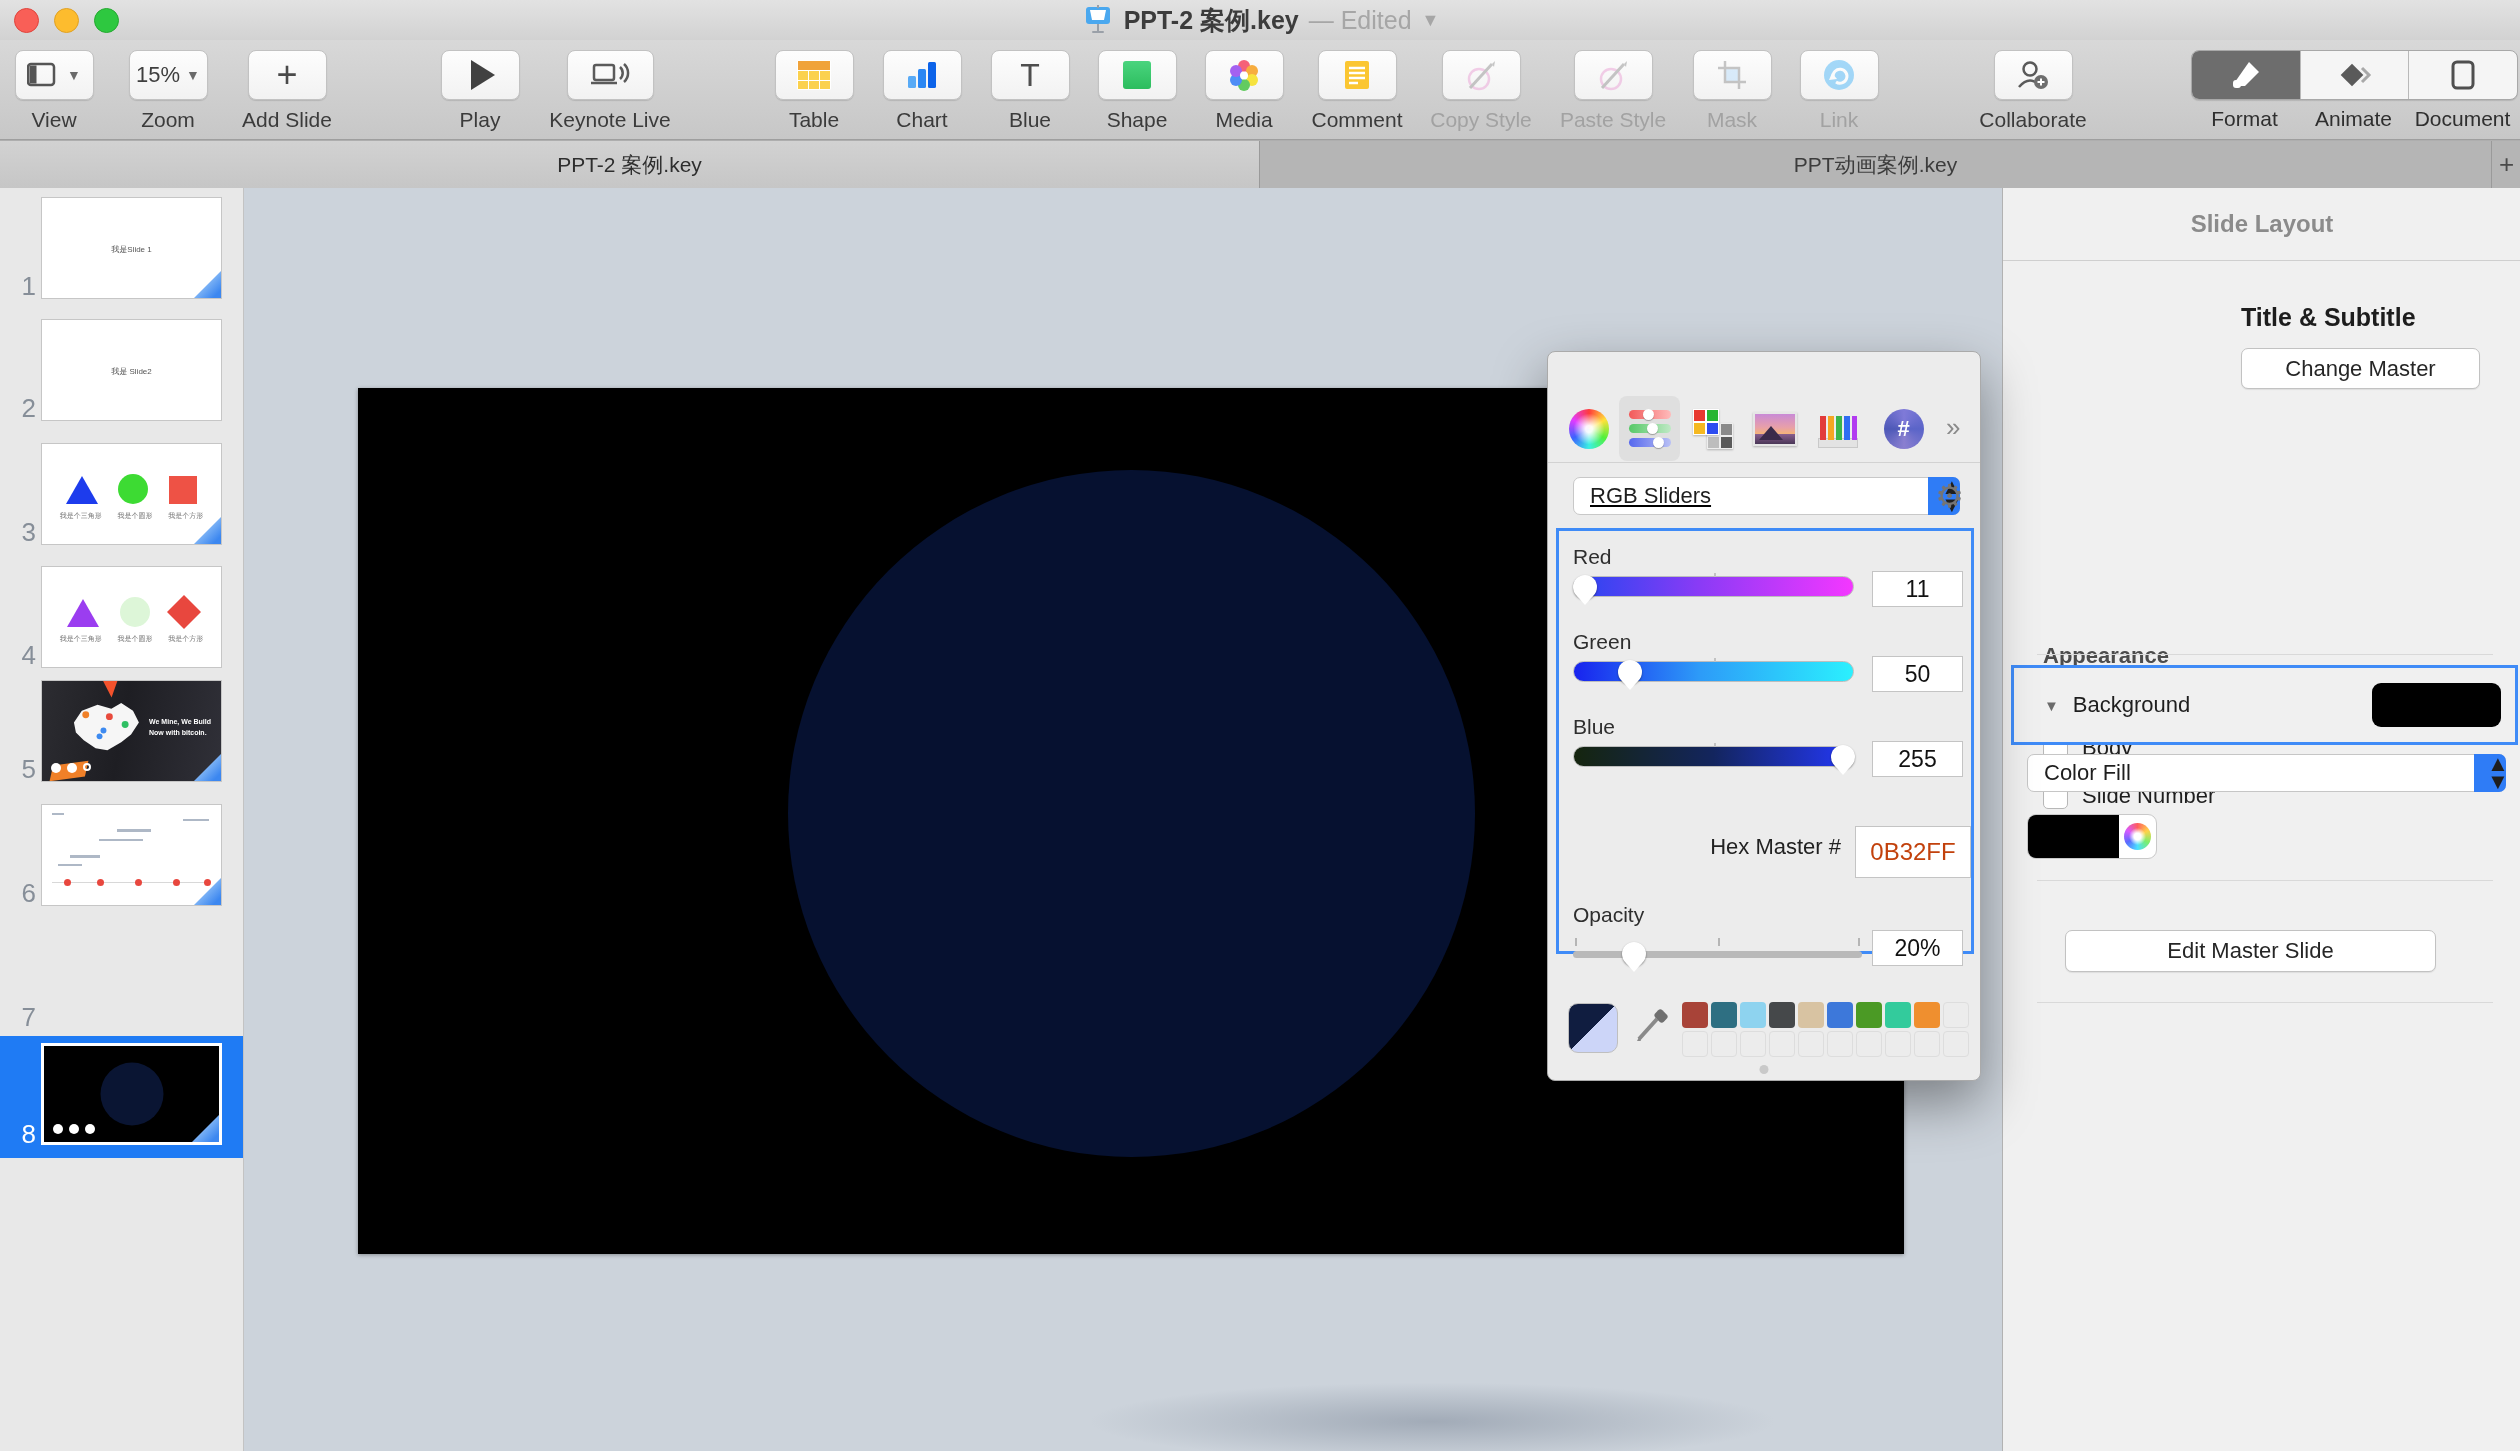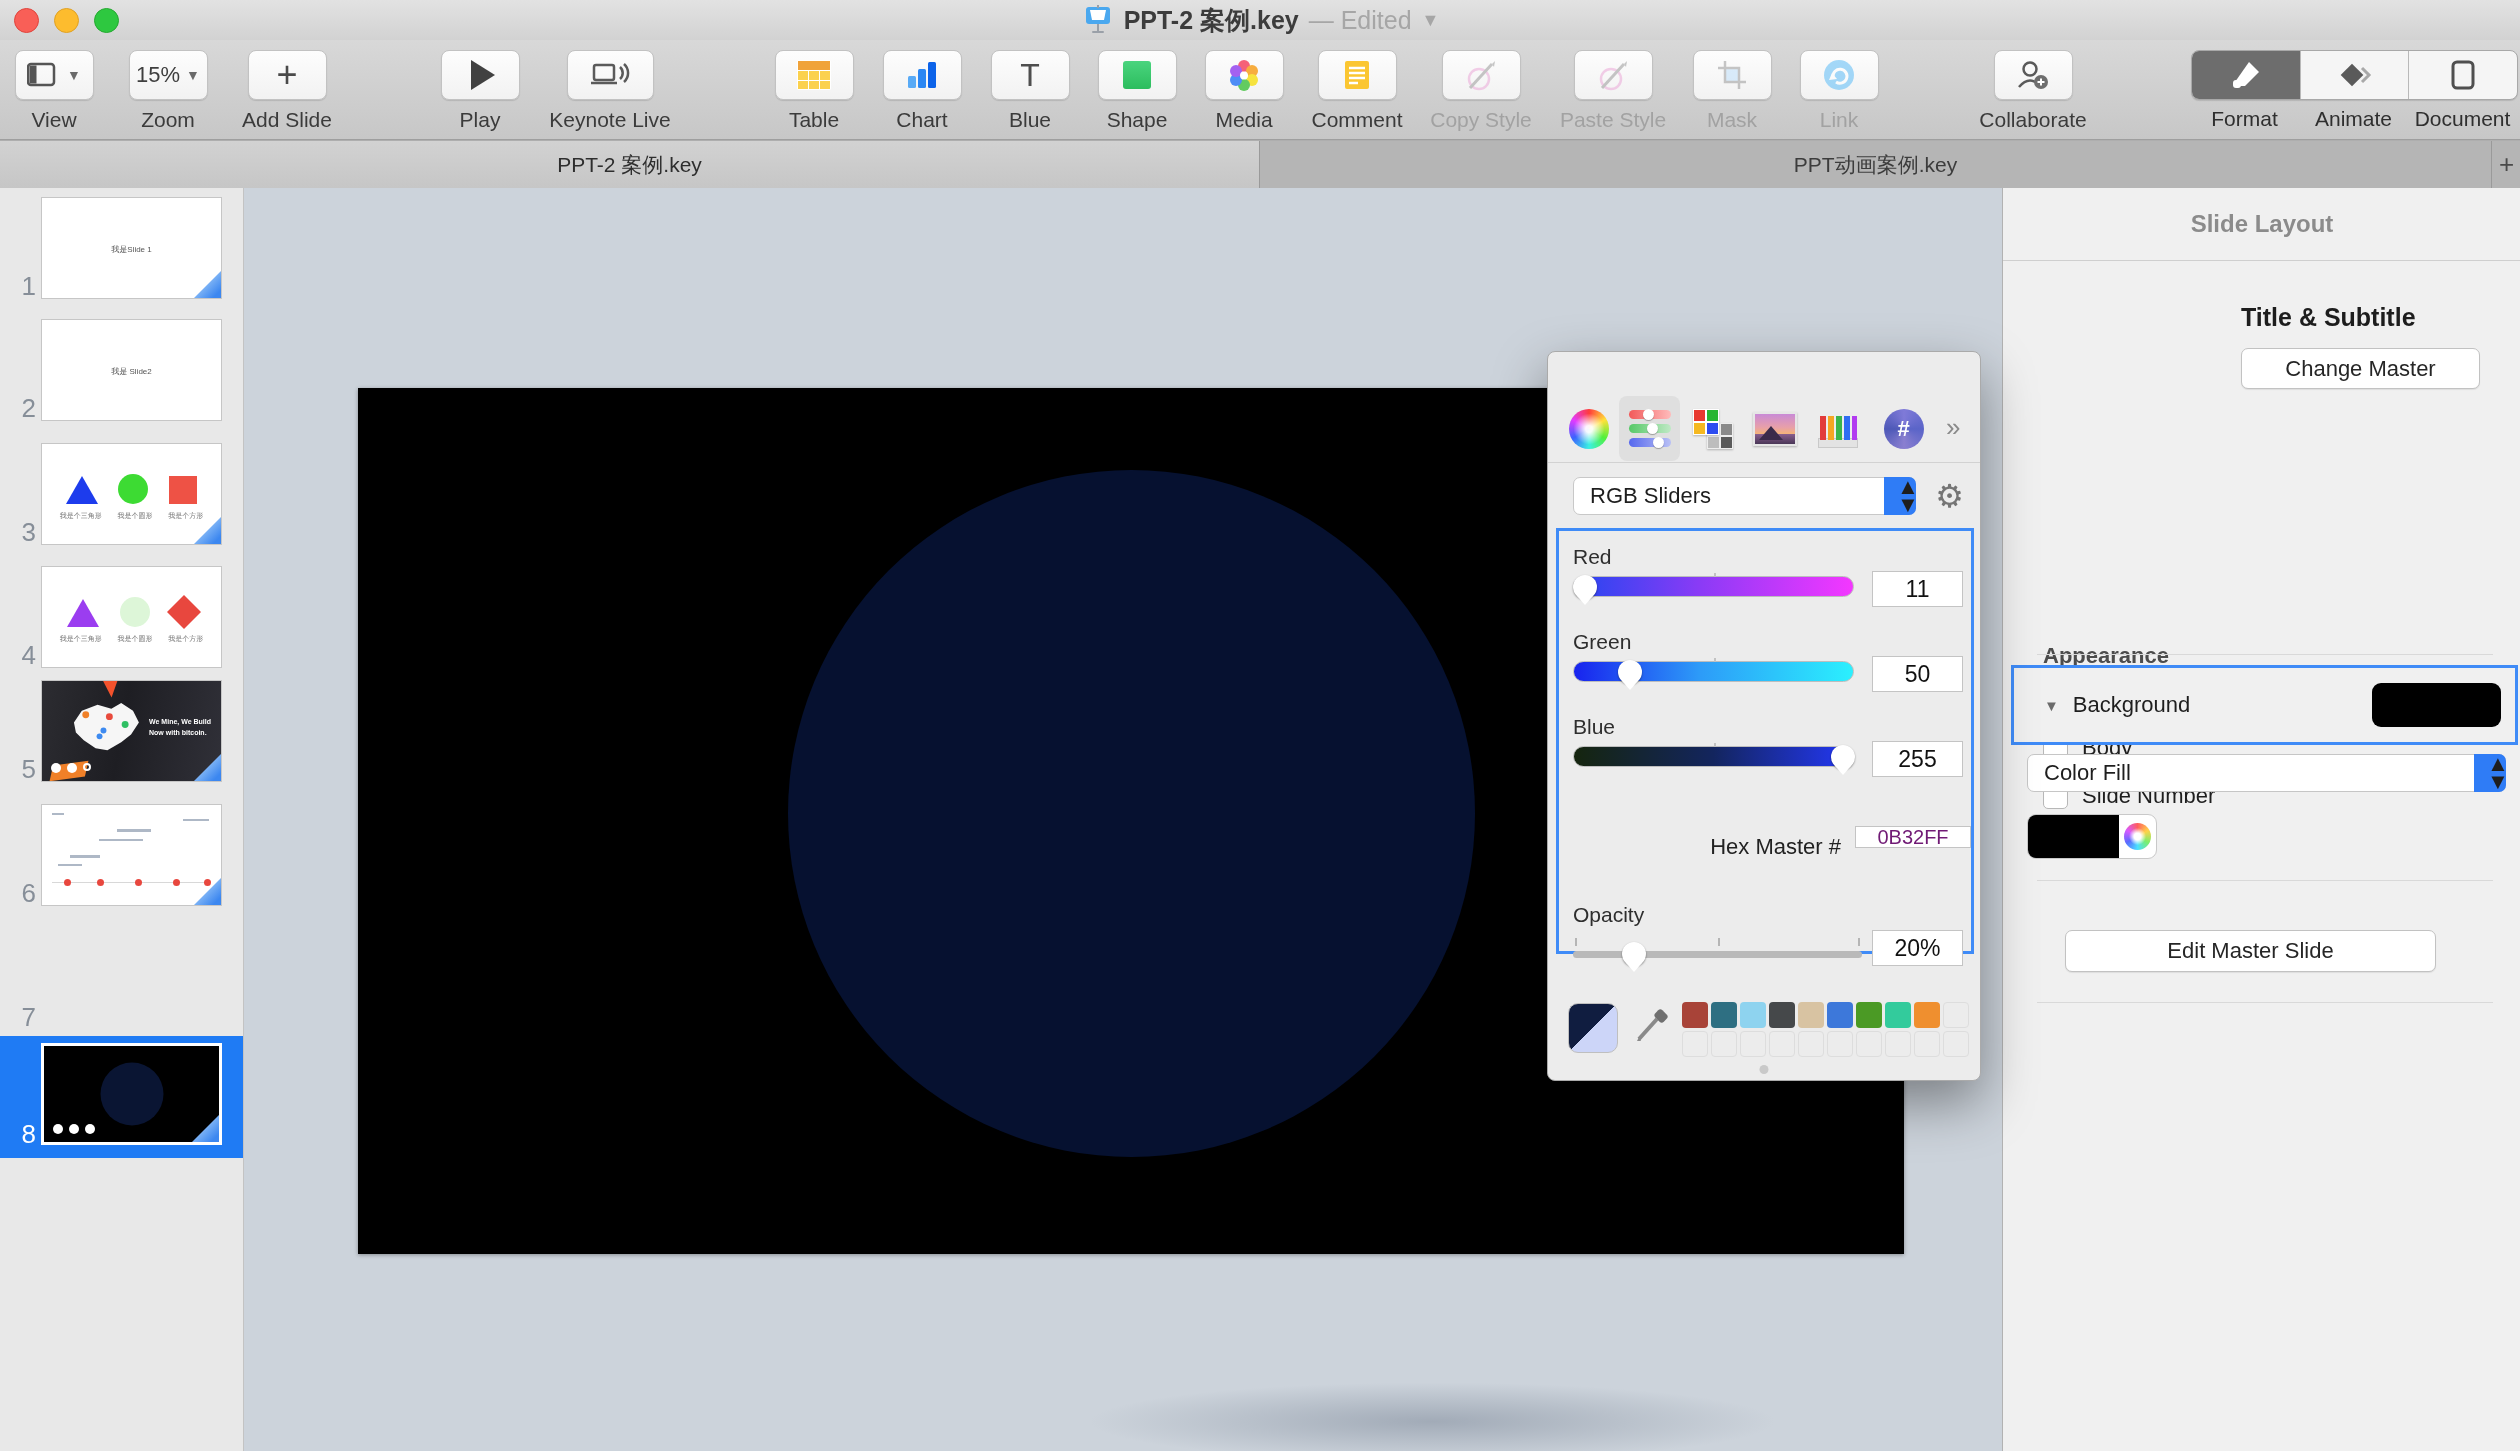--- a/index.html
+++ b/index.html
@@ -158,36 +158,36 @@
   .img-ic { width:44px; height:34px; border:2px solid #e6e6e6; box-shadow:0 1px 2px rgba(0,0,0,.25); background:linear-gradient(#c98ad6 0%,#e8a0a8 45%,#f2b27c 65%,#8a5f8f 66%,#4a3757 100%); position:relative; }
   .img-ic:after { content:""; position:absolute; left:4px; top:12px; border-left:12px solid transparent; border-right:12px solid transparent; border-bottom:14px solid #3a2b4a; }
   .pen-ic { position:relative; width:40px; height:38px; }
   .pen-ic .base { position:absolute; bottom:0; left:0; width:40px; height:10px; background:#e3e3e3; border:1px solid #c9c9c9; }
   .pen { position:absolute; bottom:8px; width:6px; height:24px; }
   .pen:before { content:""; position:absolute; top:-6px; left:0; border-left:3px solid transparent; border-right:3px solid transparent; border-bottom:6px solid inherit; }
   .num-ic { width:40px; height:40px; border-radius:50%; background:conic-gradient(#7f7ad8,#5a64c8,#8a7fd0,#4e59b8,#7f7ad8); display:flex; align-items:center; justify-content:center; color:#fff; font-weight:700; font-size:22px; }
   .ovf { position:absolute; top:18px; font-size:26px; color:#8a8a8a; }
 
   .mode-row { position:absolute; left:0; top:123px; width:100%; height:44px; }
-  .mode-select { position:absolute; left:25px; top:2px; width:343px; height:38px; background:#fff; border:1px solid #c8c8c8; border-radius:7px; display:flex; align-items:center; }
+  .mode-select { position:absolute; left:25px; top:2px; width:387px; height:38px; background:#fff; border:1px solid #c8c8c8; border-radius:7px; display:flex; align-items:center;text-decoration:underline; }
   .mode-select span { margin-left:16px; font-size:22px; color:#1e1e1e; }
   .gear { position:absolute; right:16px; top:2px; font-size:32px; color:#757575; font-family:"DejaVu Sans", sans-serif; }
 
   .focus-ring { position:absolute; left:8px; top:176px; width:418px; height:426px; border:3px solid #3f8bf7; background:#ececec; }
   .srow-lab { position:absolute; left:14px; font-size:21px; color:#2e2e2e; }
   .strack { position:absolute; left:14px; width:281px; height:21px; border-radius:11px; border:1px solid #bdbdbd; }
   .strack:after { content:""; position:absolute; left:50%; top:-4px; width:2px; height:4px; background:#c2c2c2; }
   .track-red { background:linear-gradient(90deg,#2546f0,#8a3bf6 45%,#f437ff); }
   .track-green { background:linear-gradient(90deg,#1823ee,#2d9bf8 45%,#2bf0fe); }
   .track-blue { background:linear-gradient(90deg,#15250e,#13255e 50%,#2438f8); }
   .sthumb { position:absolute; top:-2px; width:24px; height:24px; margin-left:-12px; background:#fff; border-radius:50% 50% 50% 50%; box-shadow:0 1px 2px rgba(0,0,0,.45); }
   .sthumb:after { content:""; position:absolute; left:50%; bottom:-6px; transform:translateX(-50%); border-left:8px solid transparent; border-right:8px solid transparent; border-top:9px solid #fff; }
   .valbox { position:absolute; left:313px; width:91px; height:36px; background:#fff; border:1px solid #c4c4c4; display:flex; align-items:center; justify-content:center; font-size:23px; color:#111; }
   .hex-label { position:absolute; left:0; width:282px; text-align:right; font-size:22px; color:#222; }
-  .hexbox { position:absolute; left:296px; width:116px; height:22px; background:#fff; border:1px solid #c4c4c4; display:flex; align-items:center; justify-content:center; font-size:20px; color:#701a75; }
+  .hexbox { position:absolute; left:296px; width:116px; height:52px; background:#fff; border:1px solid #c4c4c4; display:flex; align-items:center; justify-content:center; font-size:24px; color:#c2410c; }
   .op-track { position:absolute; left:14px; top:0; width:289px; height:7px; border-radius:4px; background:#b9b9b9; }
   .op-tick { position:absolute; top:-13px; width:2px; height:8px; background:#b5b5b5; }
   .op-thumb { position:absolute; top:-9px; width:24px; height:24px; margin-left:-12px; background:#fff; border-radius:50%; box-shadow:0 1px 2px rgba(0,0,0,.45); }
   .op-thumb:after { content:""; position:absolute; left:50%; bottom:-6px; transform:translateX(-50%); border-left:8px solid transparent; border-right:8px solid transparent; border-top:9px solid #fff; }
 
   .cur-well { position:absolute; left:20px; top:651px; width:50px; height:50px; border-radius:10px; border:1px solid #bfbfbf;
     background:linear-gradient(135deg,#101d40 0 50%,#ccd5f8 50% 100%); }
   .dropper { position:absolute; left:83px; top:655px; }
   .swatch-grid { position:absolute; left:134px; top:650px; width:289px; display:grid; grid-template-columns:repeat(10,26px); grid-auto-rows:26px; gap:3px; }
   .swatch { border-radius:4px; }

